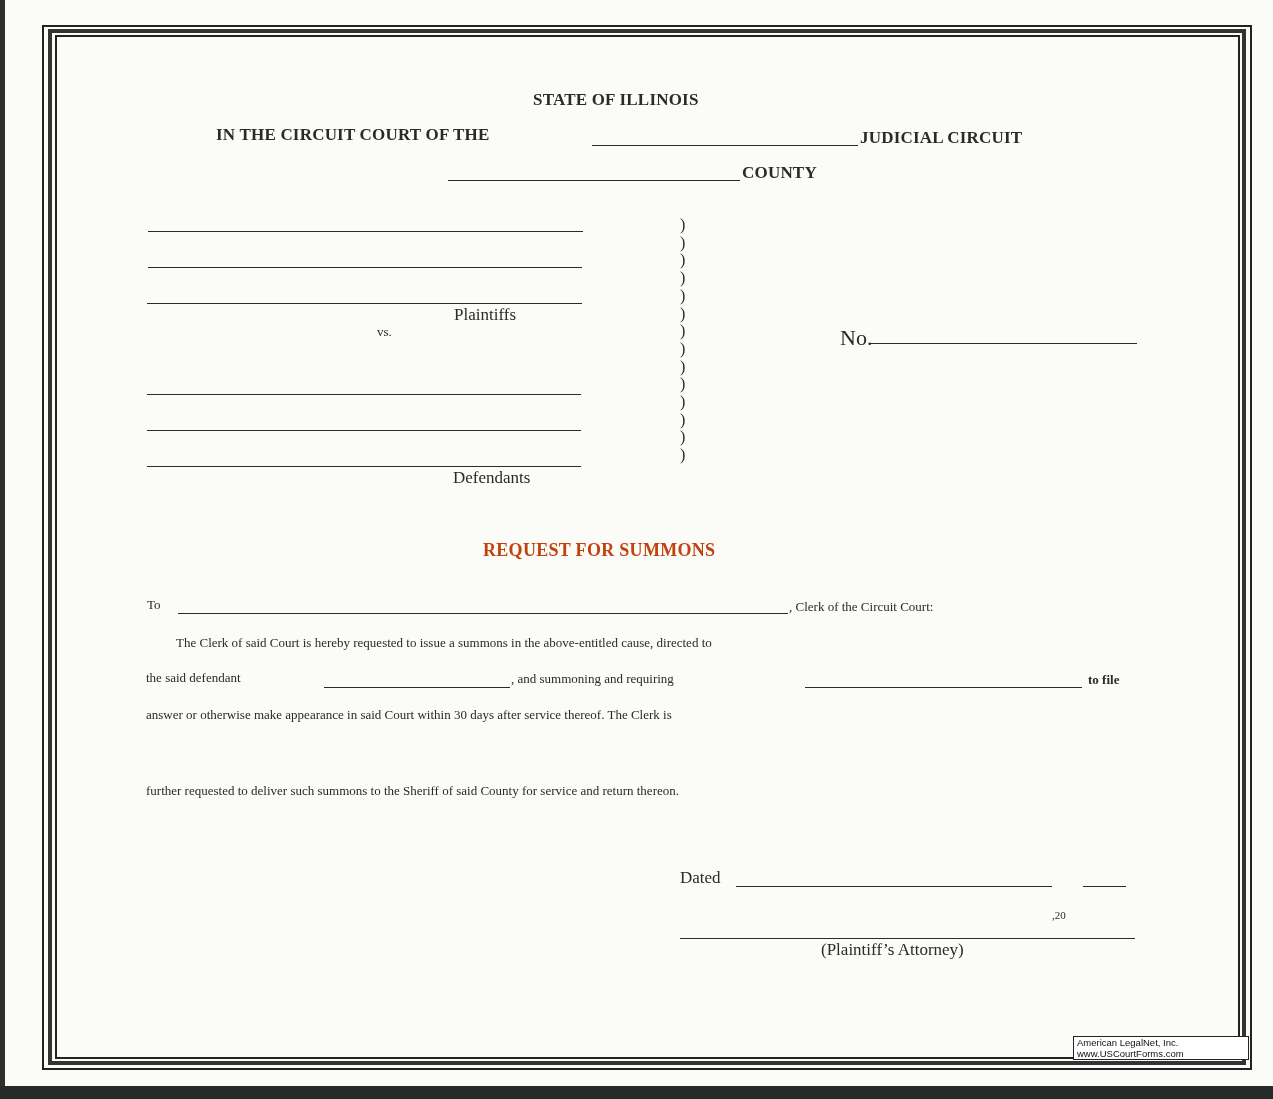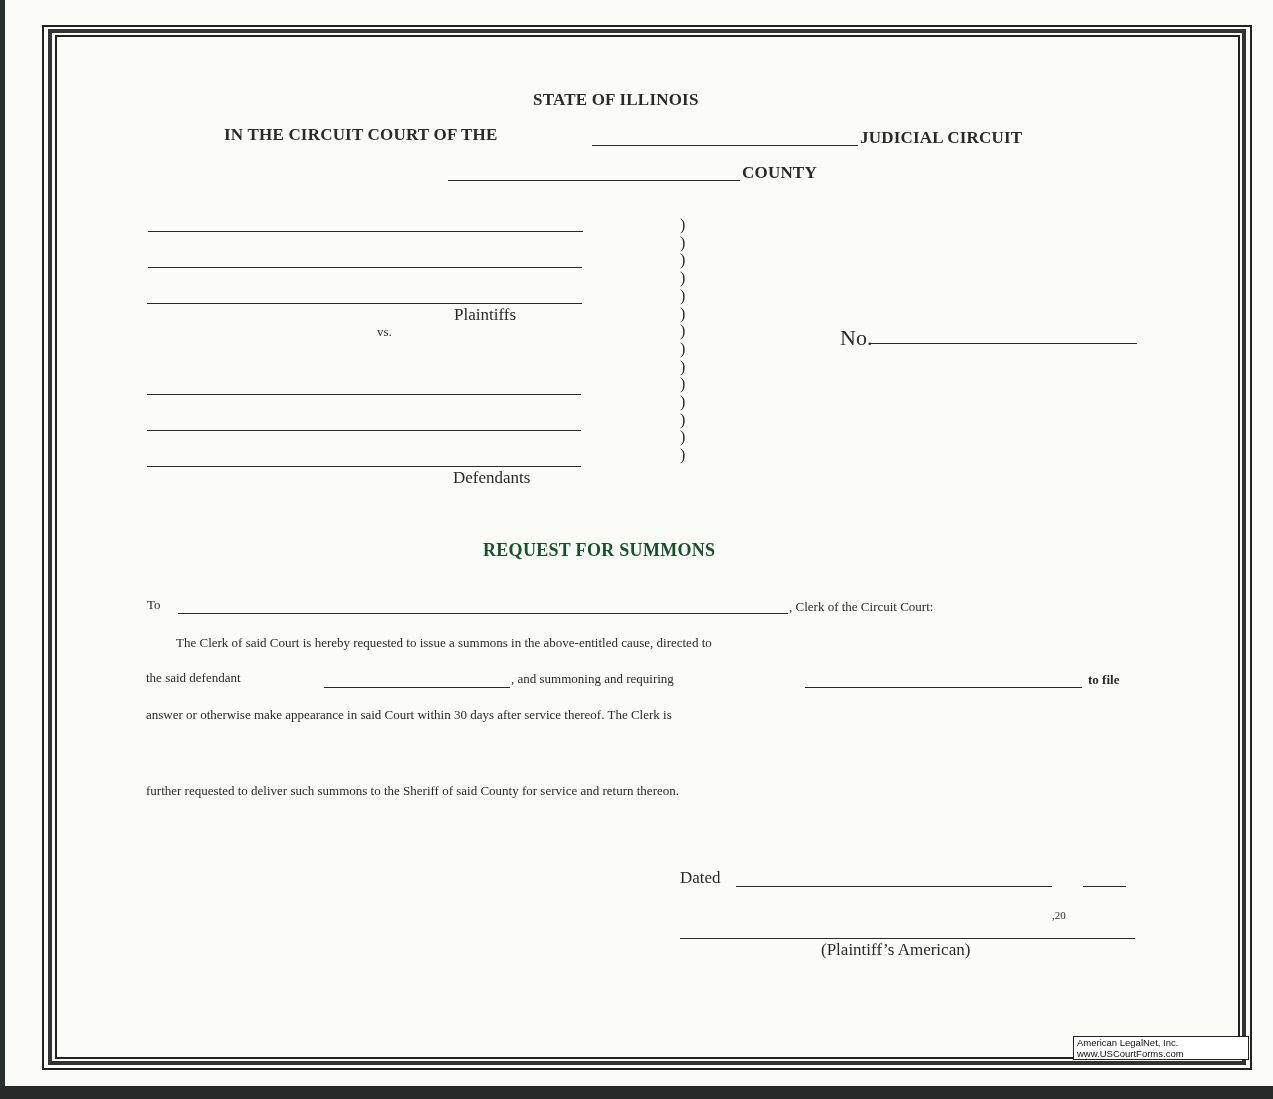--- a/index.html
+++ b/index.html
@@ -33,21 +33,21 @@
 <body>
 
 <div class="scan-left"></div>
 <div class="scan-bottom"></div>
 
 <div class="frame outer"></div>
 <div class="frame mid"></div>
 <div class="frame inner"></div>
 
 <div class="abs bold hdr" style="left:533px; top:90px;">STATE OF ILLINOIS</div>
-<div class="abs bold hdr" style="left:224px; top:125px;">IN THE CIRCUIT COURT OF THE</div>
+<div class="abs bold hdr" style="left:216px; top:125px;">IN THE CIRCUIT COURT OF THE</div>
 <div class="line" style="left:592px; top:145px; width:266px;"></div>
 <div class="abs bold hdr" style="left:860px; top:128px;">JUDICIAL CIRCUIT</div>
 <div class="line" style="left:448px; top:180px; width:292px;"></div>
 <div class="abs bold hdr" style="left:742px; top:163px;">COUNTY</div>
 
 <div class="line" style="left:148px; top:231px; width:435px; border-top-width:1px;"></div>
 <div class="line" style="left:148px; top:267px; width:434px; border-top-width:1px;"></div>
 <div class="line" style="left:147px; top:303px; width:435px; border-top-width:1px;"></div>
 <div class="abs body" style="left:454px; top:305px; font-size:17px;">Plaintiffs</div>
 <div class="abs body" style="left:377px; top:324px;">vs.</div>
@@ -70,21 +70,21 @@
   <div>)</div>
   <div>)</div>
   <div>)</div>
   <div>)</div>
   <div>)</div>
 </div>
 
 <div class="abs body" style="left:840px; top:325px; font-size:22px;">No.</div>
 <div class="line" style="left:870px; top:343px; width:267px; border-top-width:1px;"></div>
 
-<div class="abs bold" style="left:483px; top:540px; font-size:18px; letter-spacing:0.3px; color:#14532d;">REQUEST FOR SUMMONS</div>
+<div class="abs bold" style="left:483px; top:540px; font-size:18px; letter-spacing:0.3px; color:#c2410c;">REQUEST FOR SUMMONS</div>
 
 <div class="abs body" style="left:147px; top:597px;">To</div>
 <div class="line" style="left:178px; top:613px; width:610px;"></div>
 <div class="abs body" style="left:789px; top:599px;">, Clerk of the Circuit Court:</div>
 
 <div class="abs body" style="left:176px; top:635px;">The Clerk of said Court is hereby requested to issue a summons in the above-entitled cause, directed to</div>
 
 <div class="abs body" style="left:146px; top:670px;">the said defendant</div>
 <div class="line" style="left:324px; top:687px; width:186px;"></div>
 <div class="abs body" style="left:511px; top:671px;">, and summoning and requiring</div>
@@ -93,18 +93,18 @@
 
 <div class="abs body" style="left:146px; top:707px;">answer or otherwise make appearance in said Court within 30 days after service thereof. The Clerk is</div>
 <div class="abs body" style="left:146px; top:783px;">further requested to deliver such summons to the Sheriff of said County for service and return thereon.</div>
 
 <div class="abs body" style="left:680px; top:868px; font-size:17px;">Dated</div>
 <div class="line" style="left:736px; top:886px; width:316px;"></div>
 <div class="abs body" style="left:1052px; top:909px; font-size:11px;">,20</div>
 <div class="line" style="left:1083px; top:886px; width:43px;"></div>
 
 <div class="line" style="left:680px; top:938px; width:455px;"></div>
-<div class="abs body" style="left:821px; top:940px; font-size:17px;">(Plaintiff’s American)</div>
+<div class="abs body" style="left:821px; top:940px; font-size:17px;">(Plaintiff’s Attorney)</div>
 
 <div class="badge">
   <div>American LegalNet, Inc.</div>
   <div>www.USCourtForms.com</div>
 </div>
 
 </body></html>

